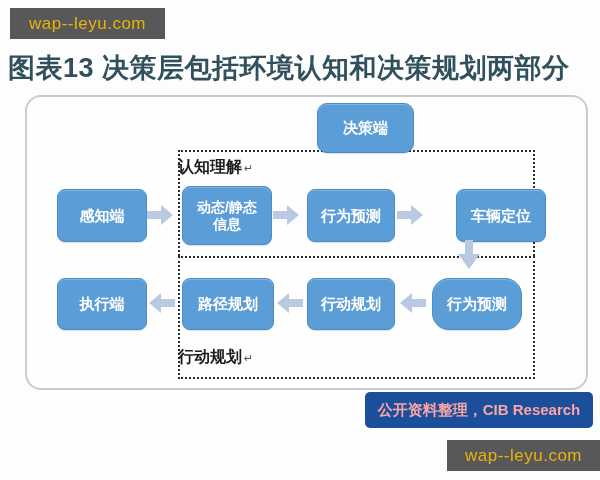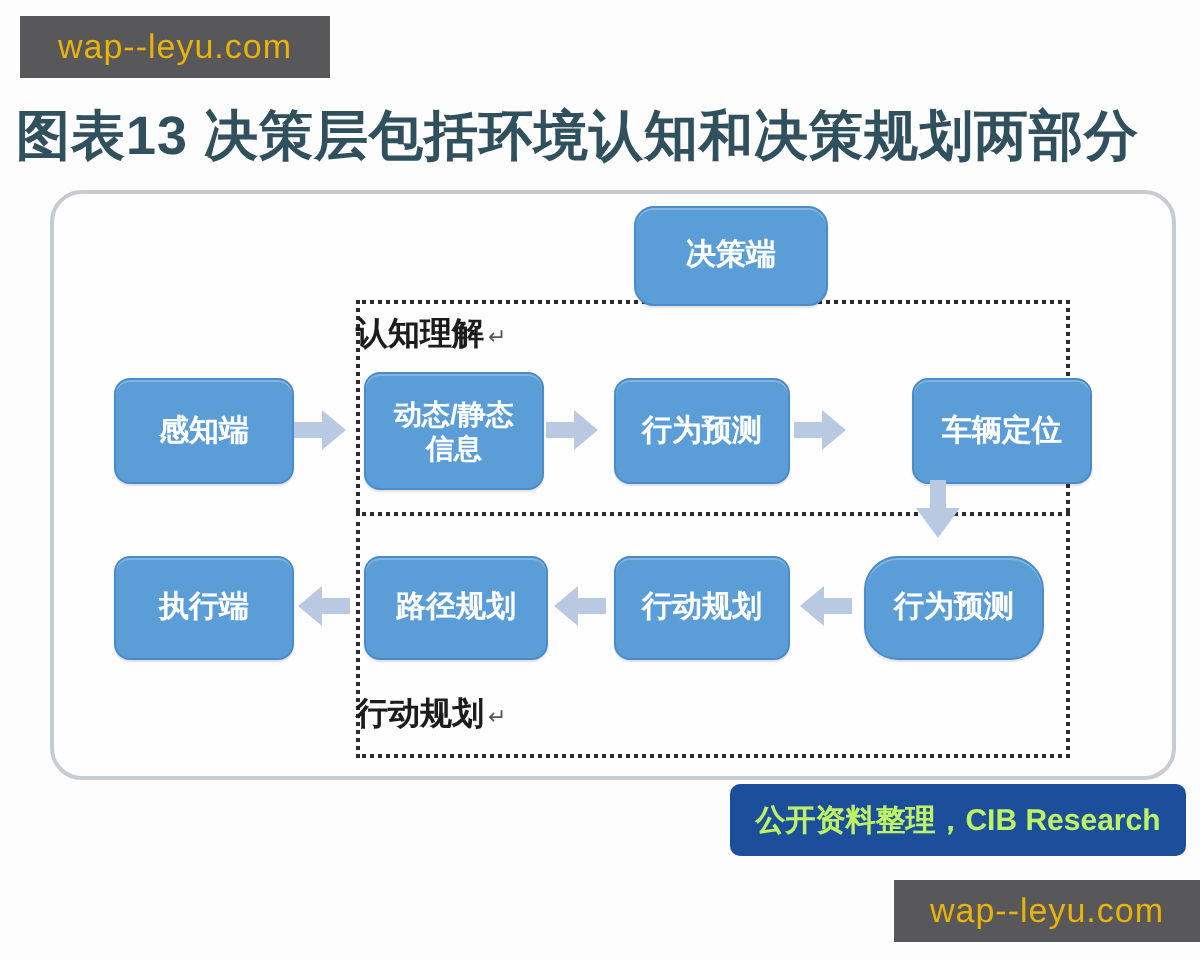--- a/index.html
+++ b/index.html
@@ -53,21 +53,21 @@
   .arrow{position:absolute;z-index:4;line-height:0;}
   #ar1{left:147px;top:204px;}
   #ar2{left:273px;top:204px;}
   #ar3{left:397px;top:204px;}
   #ad1{left:457px;top:240px;}
   #al1{left:148px;top:292px;}
   #al2{left:276px;top:292px;}
   #al3{left:399px;top:292px;}
   #source-bar{
     position:absolute;left:365px;top:392px;width:228px;height:36px;
-    background:#1b4f9c;border-radius:5px;color:#bef264;
+    background:#1b4f9c;border-radius:5px;color:#fca5a5;
     font-size:15px;font-weight:bold;
     display:flex;align-items:center;justify-content:center;z-index:5;
     white-space:nowrap;
   }
 </style>
 </head>
 <body>
 
 <div id="wm-top" class="watermark">
   <span>wap--leyu.com</span>

